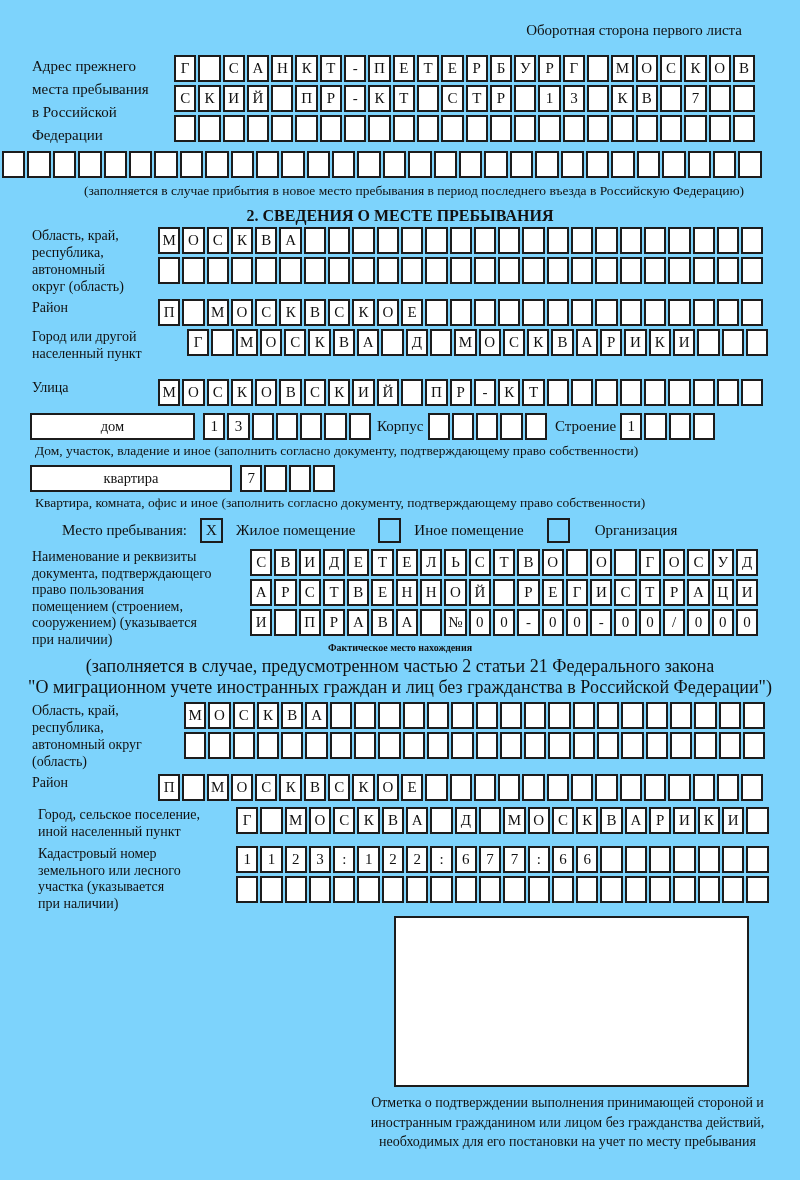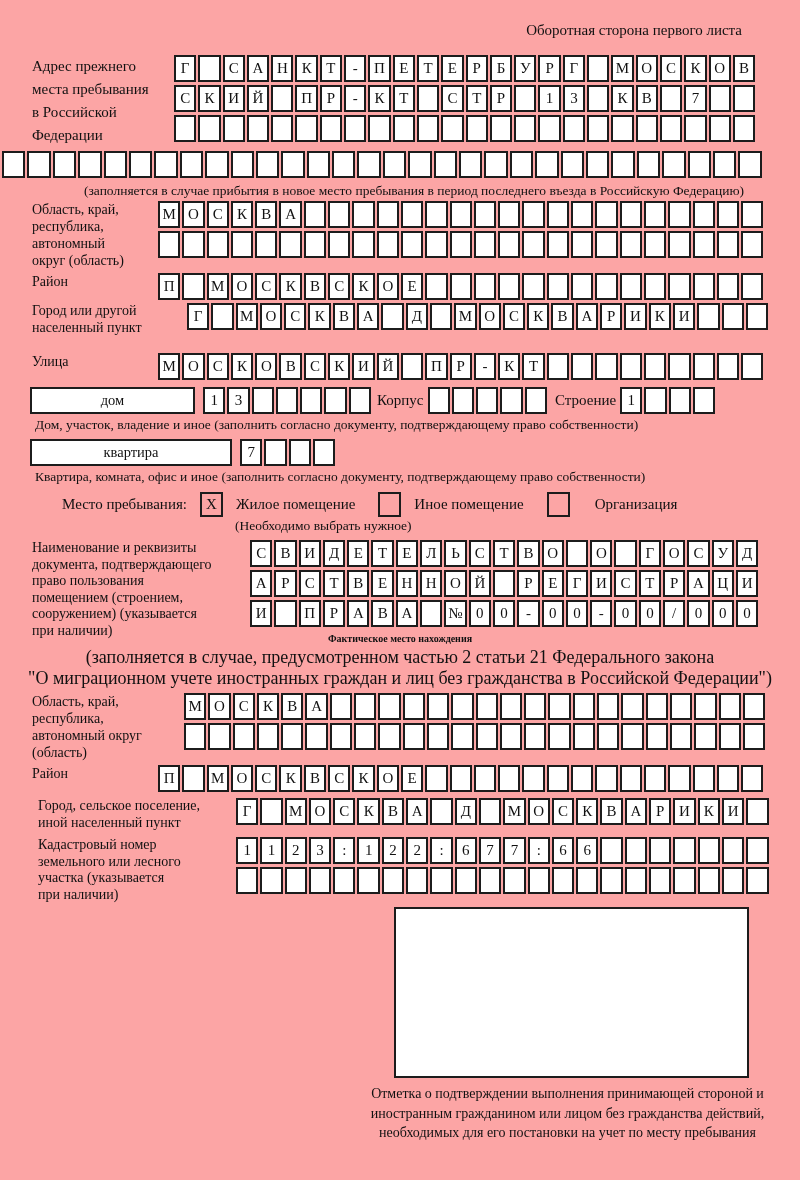--- a/index.html
+++ b/index.html
@@ -1,19 +1,19 @@
 <!DOCTYPE html>
 <html><head>
 <meta charset="utf-8">
 <style>
   html,body{margin:0;padding:0;background:#ffffff;}
   .page{
     position:relative;
     width:800px;height:1180px;
-    background:#fca5a5;color:#111;
+    background:#7dd3fc;color:#111;
     font-family:"Liberation Serif","DejaVu Serif",serif;
     overflow:hidden;
   }
   .header-note{margin:22px 58px 0 0;text-align:right;font-size:15px;}
   .field{display:flex;margin-left:32px;}
   .flabel{font-size:14px;line-height:17px;white-space:pre-line;flex-shrink:0;}
   .addr-label{width:142px;font-size:15px;line-height:23px;}
   .w126{width:126px;}
   .w155{width:155px;line-height:16.5px;}
   .w152{width:152px;}
@@ -181,20 +181,21 @@
       <span class="cell"></span>
       <span class="cell"></span>
       <span class="cell"></span>
       <span class="cell"></span>
       <span class="cell"></span>
       <span class="cell"></span>
       <span class="cell"></span>
     </div>
   <div class="caption center prev-note">(заполняется в случае прибытия в новое место пребывания в период последнего въезда в Российскую Федерацию)</div>
 
+  <div class="sec-title">2. СВЕДЕНИЯ О МЕСТЕ ПРЕБЫВАНИЯ</div>
 
   <div class="field mt2">
     <div class="flabel w126">Область, край,
 республика,
 автономный
 округ (область)</div>
     <div class="rows">
       <div class="boxrow">
           <span class="cell">М</span>
           <span class="cell">О</span>
@@ -393,21 +394,20 @@
 
   <div class="stay-row mt7">
     <span>Место пребывания:</span>
     <span class="chk">X</span>
     <span>Жилое помещение</span>
     <span class="chk push"></span>
     <span>Иное помещение</span>
     <span class="chk push"></span>
     <span class="opt-last">Организация</span>
   </div>
-  <div class="caption stay-note">(Необходимо выбрать нужное)</div>
 
   <div class="field mt6">
     <div class="flabel w218">Наименование и реквизиты
 документа, подтверждающего
 право пользования
 помещением (строением,
 сооружением) (указывается
 при наличии)</div>
     <div class="rows">
       <div class="boxrow">

